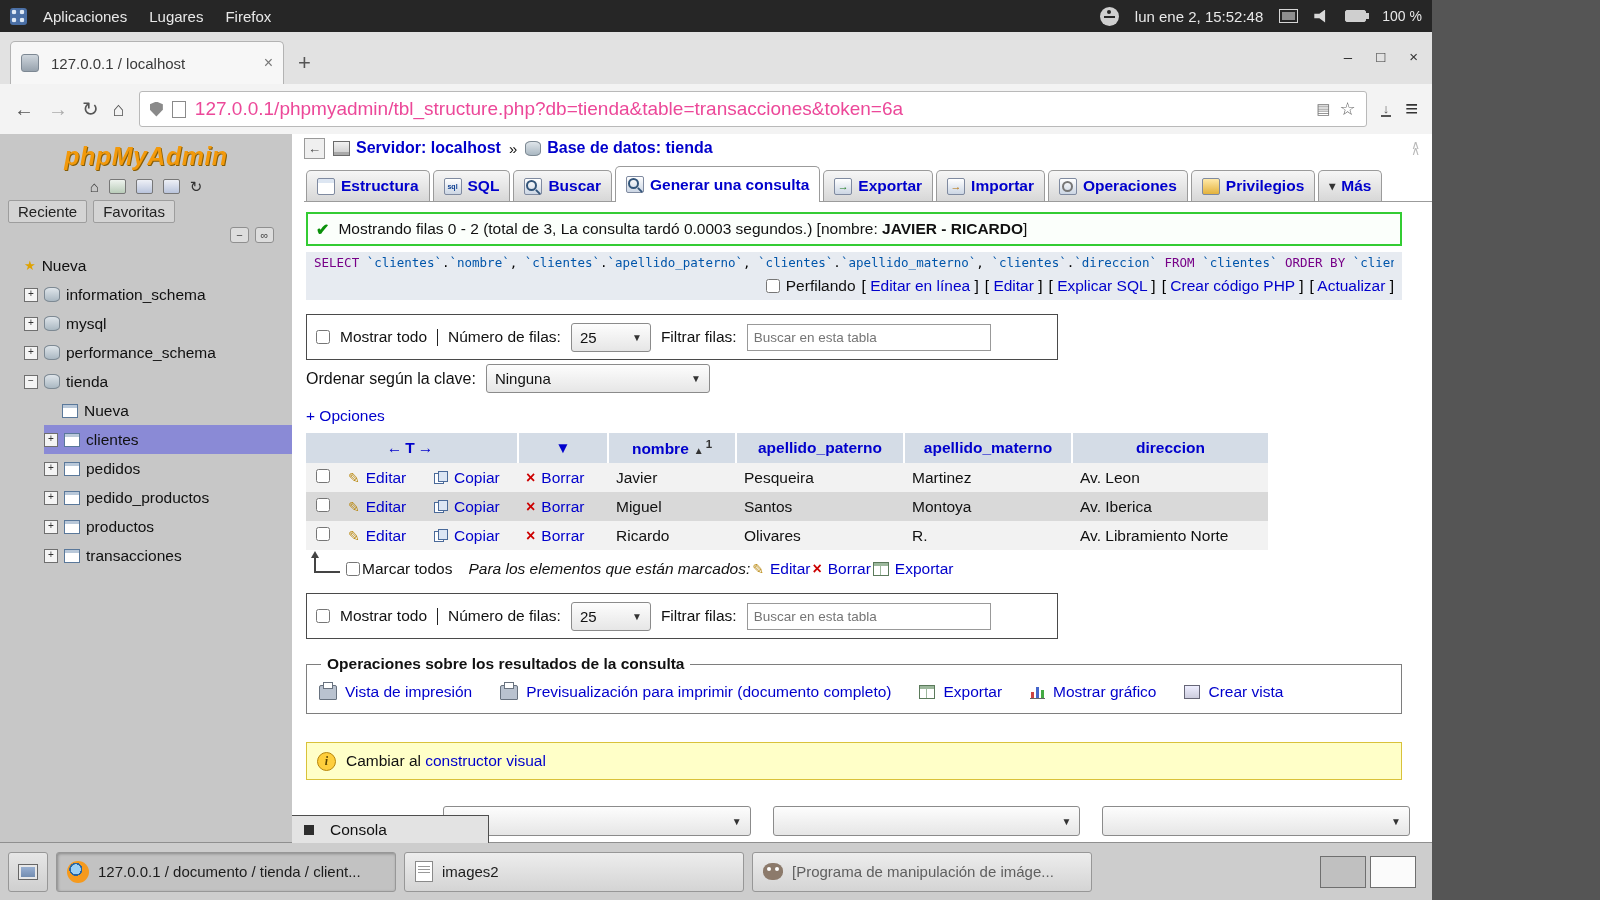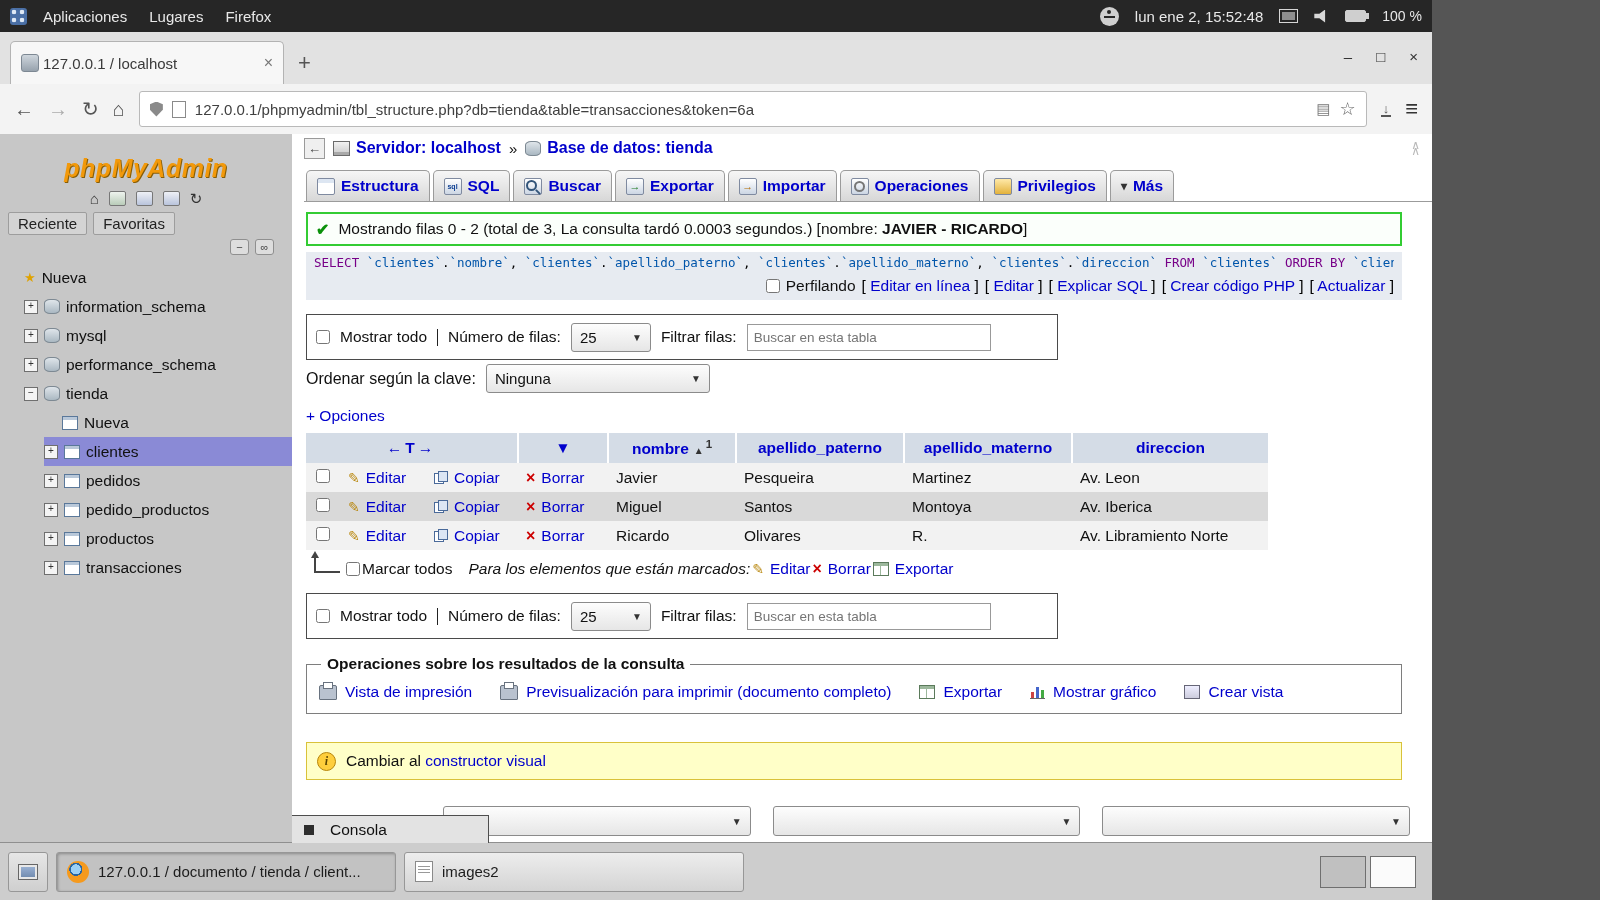--- a/index.html
+++ b/index.html
@@ -22,43 +22,43 @@
   .a11y::after{content:"";position:absolute;top:9px;left:4px;width:11px;height:2px;background:#262626}
   .ic-net{width:17px;height:12px;border:1px solid #d6d6d6;background:#8f8f8f;box-shadow:inset 0 0 0 2px #262626 }
   .ic-vol{width:15px;height:13px;background:#d8d8d8;clip-path:polygon(0 33%,34% 33%,72% 0,72% 100%,34% 67%,0 67%)}
   .ic-bat{width:19px;height:10px;border:1px solid #d0d0d0;border-radius:2px;position:relative;background:#cfcfcf}
   .ic-bat::after{content:"";position:absolute;right:-4px;top:2px;width:3px;height:6px;background:#d0d0d0}
   .battxt{font-size:14px}
 
   
   .titlebar{height:52px;background:#e2e2e2;display:flex;align-items:flex-end;padding-left:10px;position:relative}
   .ftab{width:252px;height:42px;background:#f7f7f7;border:1px solid #b3b3b3;border-bottom:none;
-        border-radius:5px 5px 0 0;display:flex;align-items:center;gap:4px;padding:0 10px;color:#3a3a3a}
+        border-radius:5px 5px 0 0;display:flex;align-items:center;gap:12px;padding:0 10px;color:#3a3a3a}
   .ic-fav{width:16px;height:16px;flex:none;background:linear-gradient(#cfd6dd,#97a2ad);border-radius:3px;border:1px solid #7d8893}
   .ftab .ttl{overflow:hidden;white-space:nowrap;flex:1}
   .ftab .close{color:#777;font-size:16px}
   .newtab{font-size:22px;color:#555;padding:0 14px;height:42px;display:flex;align-items:center}
   .winctl{position:absolute;right:14px;top:16px;display:flex;gap:24px;color:#333;font-size:15px}
 
   
   .navbar{height:50px;background:#f3f3f3;border-bottom:1px solid #bfbfbf;display:flex;align-items:center;gap:14px;padding:0 14px}
   .navbtn{font-size:20px;color:#555;line-height:1}
   .navbtn.fwd{color:#ababab}
   .urlwrap{flex:1;height:34px;border:1px solid #b9b9b9;border-radius:3px;background:#fff;display:flex;align-items:center;gap:9px;padding:0 10px}
   .shield{width:13px;height:15px;background:#8a8a8a;clip-path:polygon(50% 0,100% 18%,100% 55%,50% 100%,0 55%,0 18%)}
   .pgico{width:12px;height:15px;border:1px solid #8a8a8a;background:#fff}
-  .urltext{font-size:15px;color:#404040;flex:1;white-space:nowrap;overflow:hidden}
+  .urltext{font-size:19px;color:#ec4899;flex:1;white-space:nowrap;overflow:hidden}
   .rdico{color:#777;font-size:15px}
   .starico{color:#666;font-size:18px}
   .ic-save{display:inline-block;color:#555;font-size:13px;border-bottom:2px solid #555;padding:0 2px;line-height:13px}
   .hamb{font-size:22px;color:#333}
 
   
   .workarea{position:absolute;top:134px;left:0;right:0;bottom:57px;display:flex}
-  .sidebar{width:292px;flex:none;background:#c7c7c7;padding-top:20px;overflow:hidden}
+  .sidebar{width:292px;flex:none;background:#c7c7c7;padding-top:8px;overflow:hidden}
   .content{flex:1;background:#fff;position:relative;padding-left:12px;overflow:hidden}
 
   
   .pma-logo{text-align:center;font-style:italic;font-weight:bold;font-size:25px;color:#f2990b;text-shadow:1px 1px 0 #875d06;letter-spacing:.5px}
   .side-icons{display:flex;justify-content:center;gap:10px;margin:8px 0 6px;align-items:center}
   .sico{font-size:15px;color:#333;line-height:1}
   .sico.chip{width:15px;height:13px;border:1px solid #777;border-radius:2px;background:linear-gradient(#eef3ee,#b9ccb9)}
   .sico.chip.b{background:linear-gradient(#eef0f6,#b9c4dc)}
   .side-tabs{display:flex;gap:6px;margin:4px 0 2px 8px}
   .sbtn{background:#d4d4d4;border:1px solid #9d9d9d;padding:2px 9px;font-size:15px;color:#222;border-radius:2px}
@@ -376,20 +376,24 @@
             <span class="tc struct"></span>
             <span>Estructura</span>
           </span>
         <span class="ptab">
             <span class="tc sql"></span>
             <span>SQL</span>
           </span>
         <span class="ptab">
             <span class="tc lens"></span>
             <span>Buscar</span>
+          </span>
+        <span class="ptab active">
+            <span class="tc lens"></span>
+            <span>Generar una consulta</span>
           </span>
         <span class="ptab">
             <span class="tc exp"></span>
             <span>Exportar</span>
           </span>
         <span class="ptab">
             <span class="tc imp"></span>
             <span>Importar</span>
           </span>
         <span class="ptab">
@@ -640,19 +644,23 @@
         <span class="showdesk"></span>
       </span>
     <div class="task active">
       <span class="ffx"></span>
       <span class="t">127.0.0.1 / documento / tienda / client...</span>
     </div>
     <div class="task">
       <span class="docic"></span>
       <span class="t">images2</span>
     </div>
+    <div class="task dim">
+      <span class="gimpic"></span>
+      <span class="t">[Programa de manipulación de imáge...</span>
+    </div>
     <div class="pager">
       <span class="ws"></span>
       <span class="ws active"></span>
     </div>
   </div>
 
 </div>
 
 </body></html>

